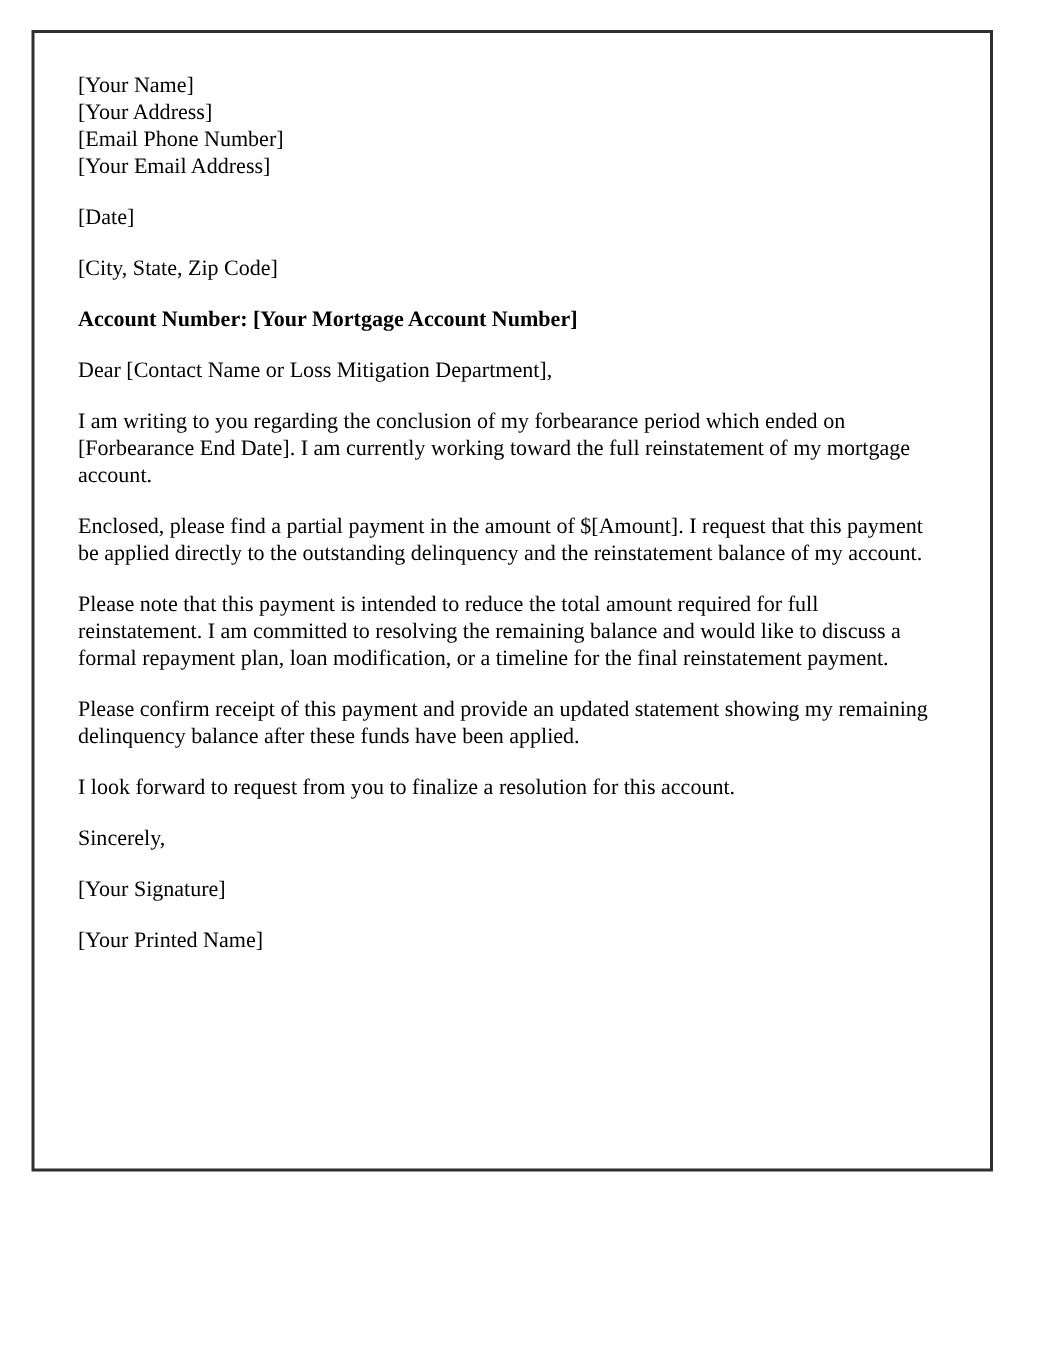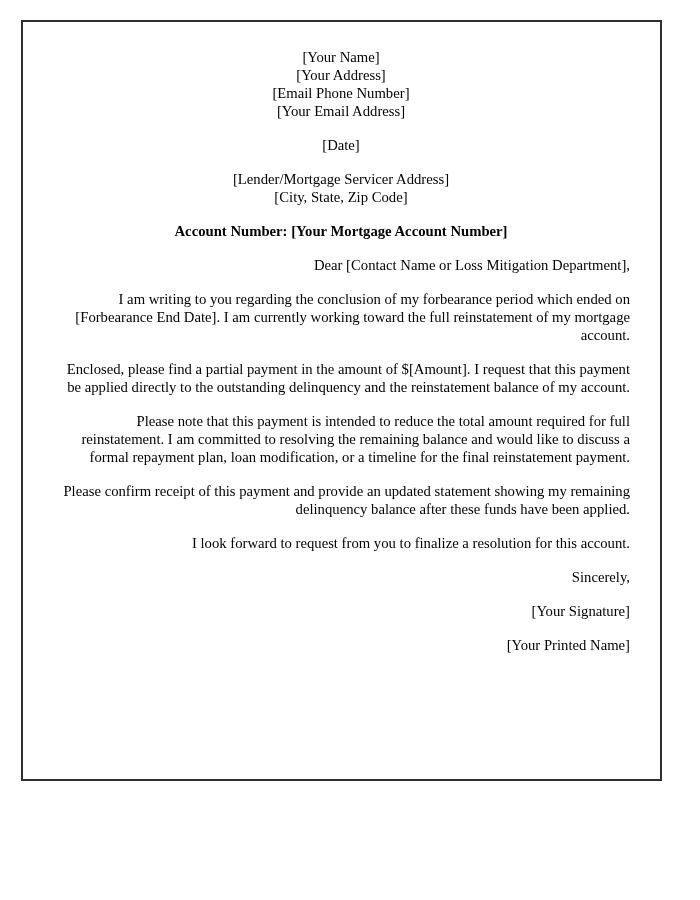--- a/index.html
+++ b/index.html
@@ -24,28 +24,26 @@
     border: 2px solid #2f2f2f;
     background: #ffffff;
     padding: 26px 30px 0 29px;
     font-family: "Liberation Serif", "DejaVu Serif", serif;
     font-size: 14.7px;
     line-height: 18px;
     color: #000000;
   }
   .block {
     margin: 0 0 16px 0;
-    text-align: center;
   }
   .block div {
     margin: 0;
   }
   .para {
     margin: 0 0 16px 0;
-    text-align: right;
   }
   .bold {
     font-weight: bold;
   }
 </style>
 </head>
 <body>
 
 <div class="viewport">
   <div class="letter-container">
@@ -55,21 +53,20 @@
       <div>[Your Address]</div>
       <div>[Email Phone Number]</div>
       <div>[Your Email Address]</div>
     </div>
 
     <div class="block">
       <div>[Date]</div>
     </div>
 
     <div class="block">
-      <div>[Lender/Mortgage Servicer Address]</div>
       <div>[City, State, Zip Code]</div>
     </div>
 
     <div class="block bold">
       <div>Account Number: [Your Mortgage Account Number]</div>
     </div>
 
     <p class="para">Dear [Contact Name or Loss Mitigation Department],</p>
 
     <p class="para">I am writing to you regarding the conclusion of my forbearance period which ended on [Forbearance End Date]. I am currently working toward the full reinstatement of my mortgage account.</p>

